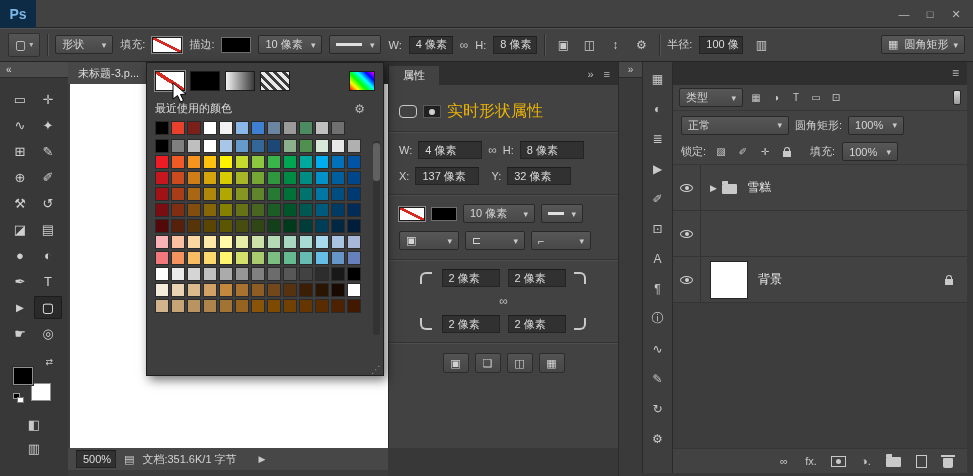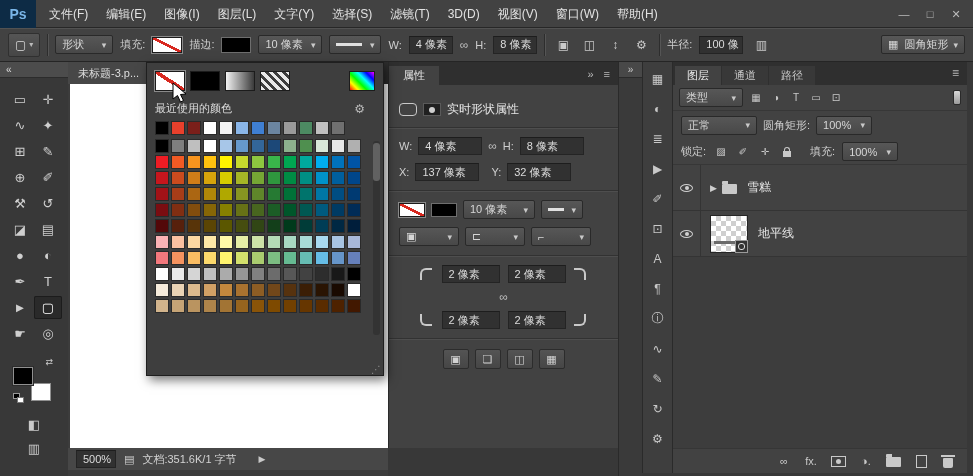--- a/index.html
+++ b/index.html
@@ -16,21 +16,21 @@
   .winbtn{width:26px;text-align:center;color:#bcbcbc;font-size:11px;line-height:28px}
 
   
   .optionsbar{position:absolute;left:0;top:28px;right:0;height:34px;background:#424242;border-bottom:1px solid #252525;
               box-shadow:inset 0 1px 0 #525252;display:flex;align-items:center;gap:7px;padding:0 8px}
   .lbl{font-size:11px;color:#cfcfcf;white-space:nowrap}
   .fld{background:#313131;border:1px solid #242424;border-top-color:#1d1d1d;color:#dcdcdc;height:18px;display:flex;align-items:center;padding:0 6px;font-size:11px;white-space:nowrap}
   .combo{background:linear-gradient(#575757,#484848);border:1px solid #292929;border-radius:2px;height:19px;display:flex;align-items:center;padding:0 6px;font-size:11px;white-space:nowrap}
   .dd::after{content:"▾";font-size:9px;color:#c9c9c9;margin-left:auto;padding-left:5px}
   .w40{width:40px}.w44{width:44px}.w52{width:52px}.w56{width:56px}.w58{width:58px}.w60{width:60px}
-  .w64{width:64px}.w72{width:72px}.w84{width:76px}.w186{width:186px}
+  .w64{width:64px}.w72{width:72px}.w84{width:108px}.w186{width:186px}
   .sep{width:1px;height:22px;background:#2d2d2d;box-shadow:1px 0 0 #555}
   .toolpreset{display:flex;align-items:center;gap:3px;padding:0 6px;height:24px;border:1px solid #303030;border-radius:2px;background:linear-gradient(#555,#464646);color:#ddd}
   .toolpreset::after{content:"▾";font-size:8px;color:#bbb}
   .chip{width:30px;height:16px;border:1px solid #1c1c1c}
   .m-none{background:#fff;background-image:linear-gradient(to top right,transparent 44%,#d8281f 44%,#d8281f 56%,transparent 56%);box-shadow:0 0 0 1px #8a8a8a}
   .m-solid{background:#000}
   .m-gradient{background:linear-gradient(to right,#f2f2f2,#3a3a3a)}
   .m-pattern{background:repeating-linear-gradient(45deg,#e8e8e8 0 3px,#3c3c3c 3px 6px)}
   .chip-stroke{background:#000;border:1px solid #6e6e6e}
   .strokeline{width:26px;height:3px;background:#e0e0e0;display:inline-block}
@@ -88,21 +88,21 @@
   .props{position:absolute;left:388px;top:62px;bottom:28px;width:230px;background:#424242;border-left:1px solid #2a2a2a}
   .phead{height:23px;background:#2f2f2f;display:flex;align-items:flex-end}
   .ptab{background:#424242;height:19px;line-height:19px;padding:0 14px;font-size:11px;color:#e8e8e8}
   .pheadicons{margin-left:auto;margin-right:8px;display:flex;gap:10px;color:#b9b9b9;font-size:11px;align-items:center;height:100%}
   .pbody{padding:8px 10px}
   .prow{display:flex;align-items:center;gap:6px;margin:8px 0}
   .pdiv{height:1px;background:#323232;box-shadow:0 1px 0 #4e4e4e;margin:9px -10px}
   .i-liveshape{width:18px;height:13px;border:1px solid #c9c9c9;border-radius:4px;display:inline-block}
   .i-maskbtn{width:18px;height:13px;background:#202020;border:1px solid #5a5a5a;display:inline-block;position:relative}
   .i-maskbtn::after{content:"";position:absolute;left:5px;top:3px;width:6px;height:6px;border-radius:50%;background:#cfcfcf}
-  .ptitle{font-size:12px;color:#e5e5e5}
+  .ptitle{font-size:16px;color:#eab308}
   .chip.sm{width:26px;height:14px}
   .crow{display:grid;grid-template-columns:14px 58px 58px 14px;gap:8px;align-items:center;justify-content:center;margin:7px 0}
   .cnr{width:12px;height:12px;display:inline-block}
   .cnr-tl{border-top:2px solid #c9c9c9;border-left:2px solid #c9c9c9;border-top-left-radius:6px}
   .cnr-tr{border-top:2px solid #c9c9c9;border-right:2px solid #c9c9c9;border-top-right-radius:6px}
   .cnr-bl{border-bottom:2px solid #c9c9c9;border-left:2px solid #c9c9c9;border-bottom-left-radius:6px}
   .cnr-br{border-bottom:2px solid #c9c9c9;border-right:2px solid #c9c9c9;border-bottom-right-radius:6px}
   .plink{text-align:center;color:#bdbdbd;font-size:12px;margin:2px 0}
   .pops{display:flex;justify-content:center;gap:6px;margin-top:10px}
   .opbtn{width:26px;height:20px;display:flex;align-items:center;justify-content:center;border:1px solid #2c2c2c;border-radius:2px;background:linear-gradient(#545454,#464646);color:#d2d2d2;font-size:11px}
@@ -157,33 +157,20 @@
   .i-trash{width:10px;height:10px;background:#c9c9c9;display:inline-block;position:relative;border-radius:1px 1px 2px 2px;margin-top:3px}
   .i-trash::before{content:"";position:absolute;top:-3px;left:-2px;width:14px;height:2px;background:#c9c9c9}
 </style>
 </head>
 <body>
 
 <div class="app">
 
   <div class="menubar">
     <div class="logo">Ps</div>
-    <div class="menus" id="menu-items">
-        <div class="menu-item">文件(F)</div>
-        <div class="menu-item">编辑(E)</div>
-        <div class="menu-item">图像(I)</div>
-        <div class="menu-item">图层(L)</div>
-        <div class="menu-item">文字(Y)</div>
-        <div class="menu-item">选择(S)</div>
-        <div class="menu-item">滤镜(T)</div>
-        <div class="menu-item">3D(D)</div>
-        <div class="menu-item">视图(V)</div>
-        <div class="menu-item">窗口(W)</div>
-        <div class="menu-item">帮助(H)</div>
-      </div>
     <div class="wincontrols" id="win-controls">
         <div class="winbtn">—</div>
         <div class="winbtn">□</div>
         <div class="winbtn">✕</div>
       </div>
   </div>
 
   <div class="optionsbar">
     <div class="toolpreset">
       <span>▢</span>
@@ -574,25 +561,20 @@
       <div class="dicon">¶</div>
       <div class="dicon">ⓘ</div>
       <div class="dicon">∿</div>
       <div class="dicon">✎</div>
       <div class="dicon">↻</div>
       <div class="dicon">⚙</div>
     </div>
 
   <div class="layers">
     <div class="lhead">
-      <div id="l-tabs" style="display:flex;align-items:flex-end">
-          <div class="ltab active">图层</div>
-          <div class="ltab">通道</div>
-          <div class="ltab">路径</div>
-        </div>
       <div class="lmenu">≡</div>
     </div>
     <div class="lfilter">
       <div class="combo w64 dd">
         <span>类型</span>
       </div>
       <div id="l-ficons" style="display:flex;gap:4px">
           <div class="fico">▦</div>
           <div class="fico">◑</div>
           <div class="fico">T</div>
@@ -633,26 +615,29 @@
           <div class="lbody">
             <span class="tri">▶</span>
             <span class="i-folder"></span>
             <span class="lname">雪糕</span>
           </div>
         </div>
         <div class="lrow">
           <div class="eyecell">
             <span class="i-eye"></span>
           </div>
+        </div>
+        <div class="lrow">
+          <div class="eyecell">
+            <span class="i-eye"></span>
+          </div>
           <div class="lbody">
-            <div class="thumb checker">
-              <div class="hline"></div>
-              <div class="badge"></div>
-            </div>
-            <span class="lname">地平线</span>
+            <div class="thumb"></div>
+            <span class="lname">背景</span>
+            <span class="i-lock rowlock"></span>
           </div>
         </div>
       </div>
     <div class="lfoot" id="l-foot">
         <div class="footbtn">∞</div>
         <div class="footbtn">fx.</div>
         <div class="footbtn">
           <span class="i-mask"></span>
         </div>
         <div class="footbtn">◑.</div>

